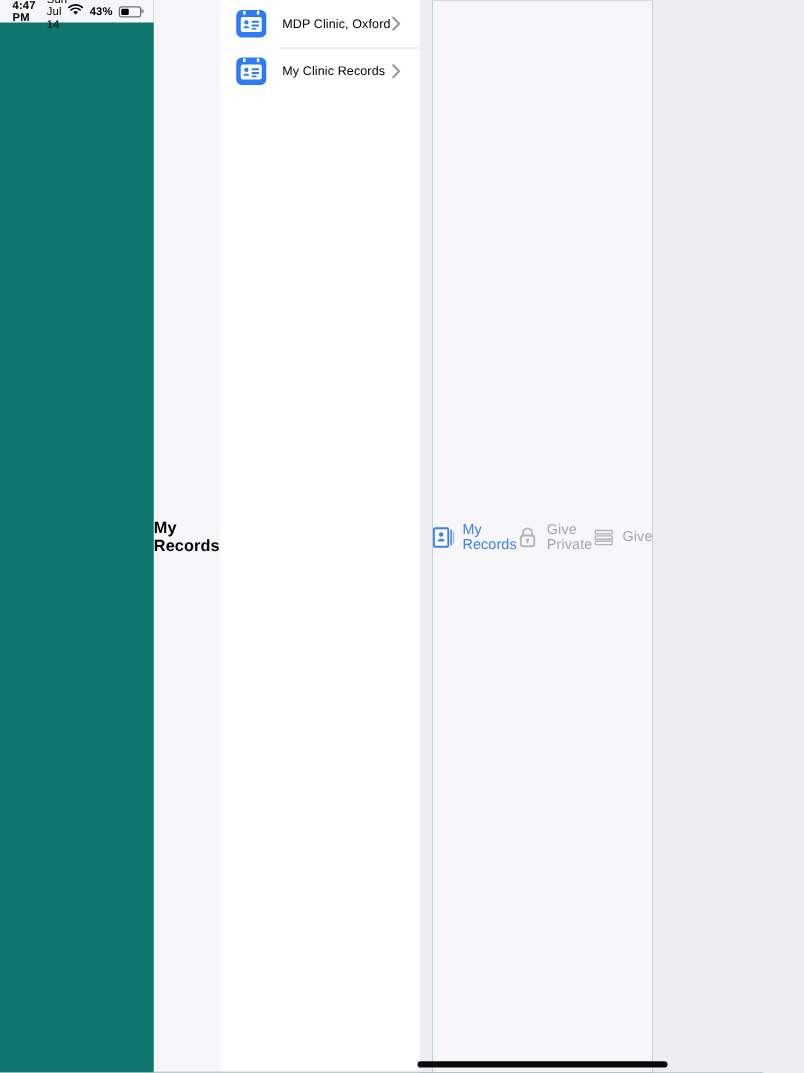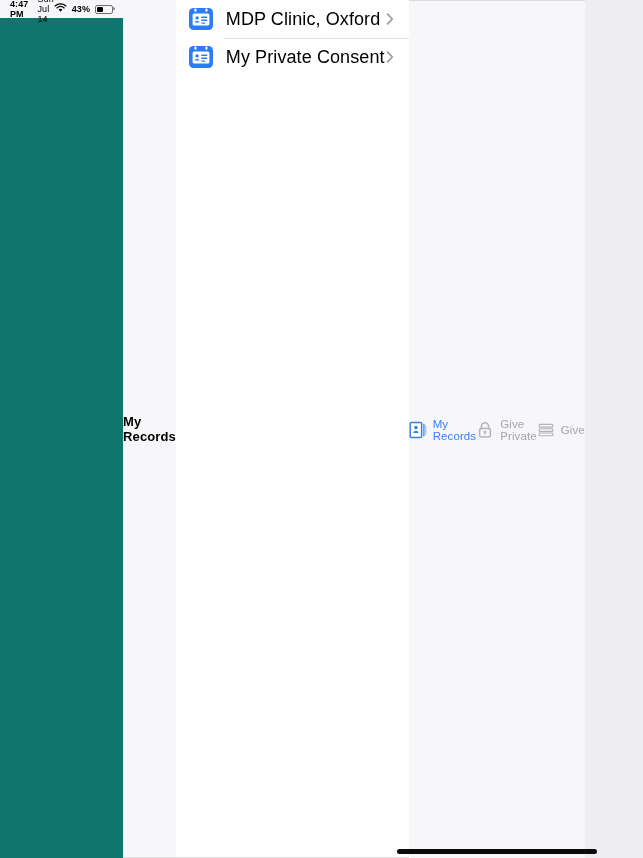--- a/index.html
+++ b/index.html
@@ -95,21 +95,21 @@
     background:#e4e4e6;
   }
   .row-icon {
     flex:0 0 26px;
     width:26px; height:26px;
     margin-right:12px;
     display:block;
   }
   .row-label {
     flex:1 1 auto;
-    font-size:18px;
+    font-size:10px;
     color:#000;
     letter-spacing:.1px;
   }
   .chevron {
     flex:0 0 auto;
     width:10px; height:14px;
     display:block;
   }
 
   
@@ -210,21 +210,21 @@
           <rect x="6.4" y="2.6" width="2.1" height="3.2" rx="1" fill="#ffffff"></rect>
           <rect x="17.4" y="2.6" width="2.1" height="3.2" rx="1" fill="#ffffff"></rect>
           <rect x="4.6" y="7.6" width="16.8" height="12" rx="1.6" fill="#ffffff"></rect>
           <circle cx="9.1" cy="11.9" r="1.7" fill="#2d7cf6"></circle>
           <path d="M6.6 16.6 a2.6 2.6 0 0 1 5 0 z" fill="#2d7cf6"></path>
           <rect x="13.2" y="10.6" width="6.1" height="1.5" rx=".7" fill="#2d7cf6"></rect>
           <rect x="13.2" y="13.6" width="6.1" height="1.5" rx=".7" fill="#2d7cf6"></rect>
           <rect x="13.2" y="16.4" width="4.1" height="1.3" rx=".65" fill="#2d7cf6"></rect>
         </svg>
       </span>
-      <span class="row-label">My Private Consent</span>
+      <span class="row-label">My Clinic Records</span>
       <span class="chevron">
         <svg width="10" height="14" viewBox="0 0 10 14">
           <path d="M2.6 2.2 L7.3 7 L2.6 11.8" stroke="#9a9a9e" stroke-width="1.7" fill="none" stroke-linecap="round" stroke-linejoin="round"></path>
         </svg>
       </span>
     </div>
 
   </div>
 
   <div class="content"></div>

